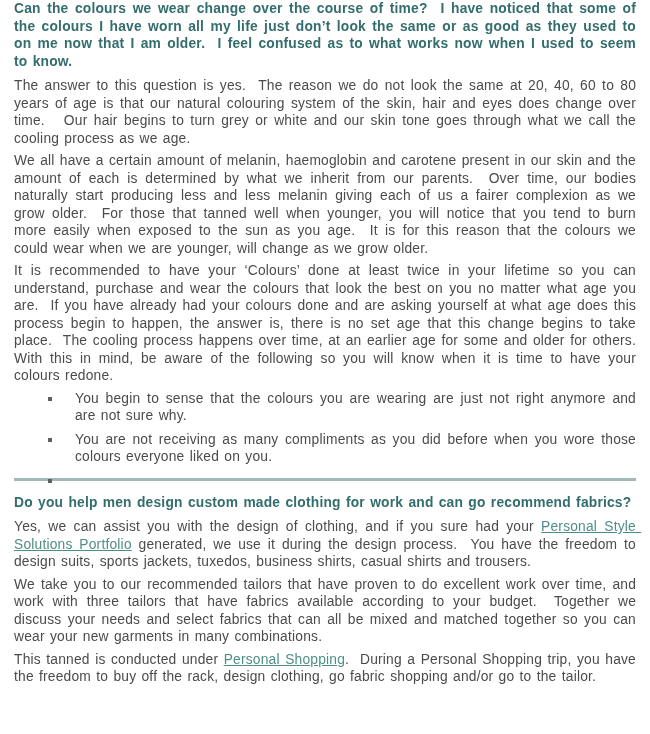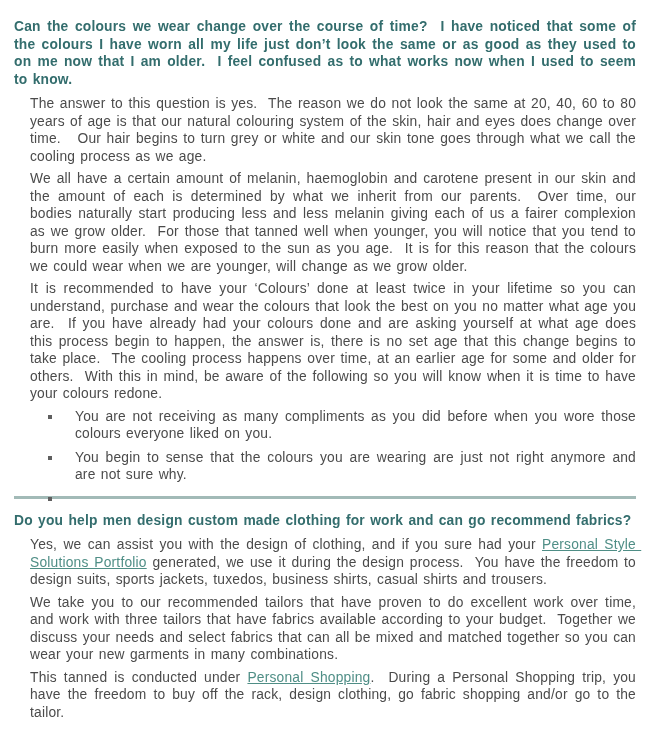--- a/index.html
+++ b/index.html
@@ -9,39 +9,39 @@
   }
   body {
     width: 650px;
     height: 734px;
     overflow: hidden;
   }
   .page {
     box-sizing: border-box;
     width: 650px;
     height: 734px;
-    padding: 18px 14px 0 14px;
+    padding: 0 14px 0 14px;
     font-family: "Liberation Sans", sans-serif;
     font-size: 13.8px;
     line-height: 17.5px;
     color: #4b4b4b;
     letter-spacing: 0.2px;
     word-spacing: 1.2px;
     text-align: justify;
   }
   .question {
     font-size: 13.8px;
     font-weight: bold;
     color: #336d6d;
     margin: 0 0 7px 0;
     white-space: pre-wrap;
     text-align: justify;
   }
   .para {
-    margin: 0 0 5px 16px;
+    margin: 0 0 5px 0;
     white-space: pre-wrap;
   }
   .bullets {
     list-style: none;
     margin: 4px 0 12px 0;
     padding: 0;
   }
   .bullets li {
     position: relative;
     padding-left: 61px;
@@ -73,25 +73,25 @@
 
   <h2 class="question">Can the colours we wear change over the course of time?  I have noticed that some of the colours I have worn all my life just don’t look the same or as good as they used to on me now that I am older.  I feel confused as to what works now when I used to seem to know.</h2>
 
   <p class="para">The answer to this question is yes.  The reason we do not look the same at 20, 40, 60 to 80 years of age is that our natural colouring system of the skin, hair and eyes does change over time.   Our hair begins to turn grey or white and our skin tone goes through what we call the cooling process as we age.</p>
   <p class="para">We all have a certain amount of melanin, haemoglobin and carotene present in our skin and the amount of each is determined by what we inherit from our parents.  Over time, our bodies naturally start producing less and less melanin giving each of us a fairer complexion as we grow older.  For those that tanned well when younger, you will notice that you tend to burn more easily when exposed to the sun as you age.  It is for this reason that the colours we could wear when we are younger, will change as we grow older.</p>
   <p class="para">It is recommended to have your ‘Colours’ done at least twice in your lifetime so you can understand, purchase and wear the colours that look the best on you no matter what age you are.  If you have already had your colours done and are asking yourself at what age does this process begin to happen, the answer is, there is no set age that this change begins to take place.  The cooling process happens over time, at an earlier age for some and older for others.  With this in mind, be aware of the following so you will know when it is time to have your colours redone.</p>
 
   <ul class="bullets">
     <li>
       <span class="bullet-marker"></span>
-      <span>You are not receiving as many compliments as you did before when you wore those colours everyone liked on you.</span>
+      <span>You begin to sense that the colours you are wearing are just not right anymore and are not sure why.</span>
     </li>
     <li>
       <span class="bullet-marker"></span>
-      <span>You begin to sense that the colours you are wearing are just not right anymore and are not sure why.</span>
+      <span>You are not receiving as many compliments as you did before when you wore those colours everyone liked on you.</span>
     </li>
     <li>
       <span class="bullet-marker"></span>
     </li>
   </ul>
 
   <hr class="divider">
 
   <h2 class="question">Do you help men design custom made clothing for work and can go recommend fabrics?</h2>
 

